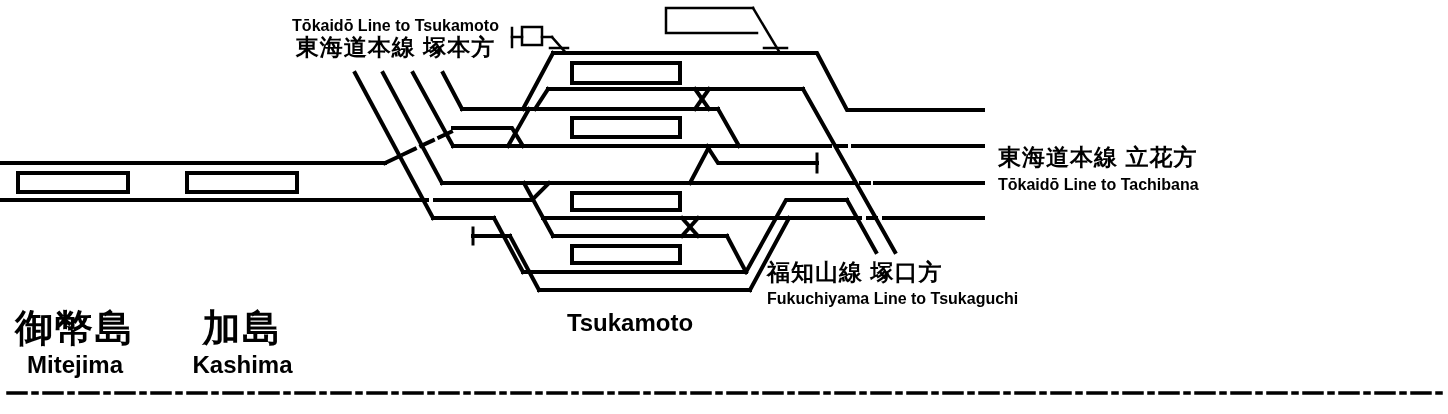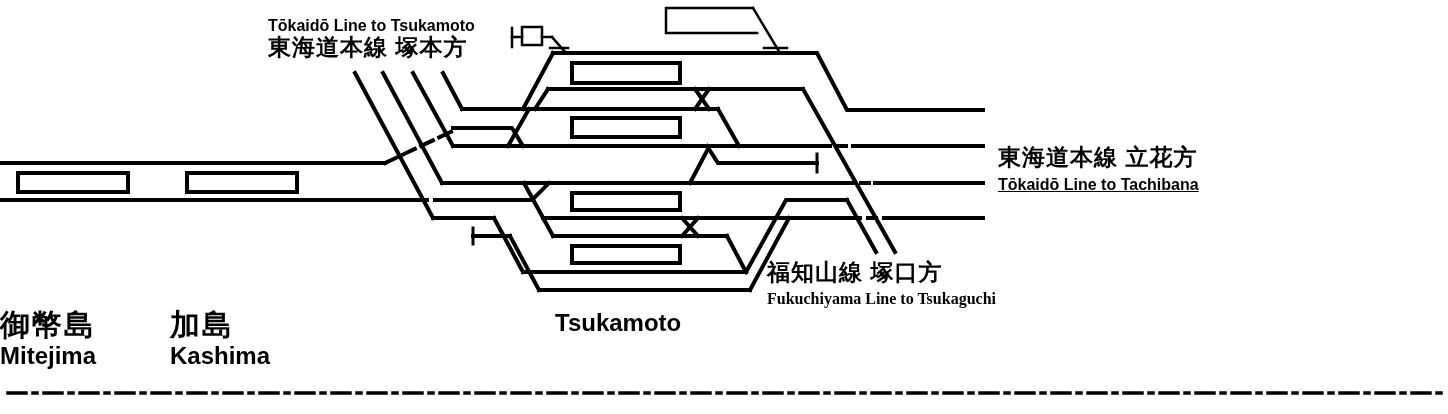--- a/index.html
+++ b/index.html
@@ -1,21 +1,21 @@
 <!DOCTYPE html>
 <html><head>
 <meta charset="utf-8">
 <style>
   html,body{margin:0;padding:0;background:#ffffff;}
   #stage{position:relative;width:1448px;height:414px;background:#ffffff;overflow:hidden;
          font-family:"Liberation Sans","DejaVu Sans",sans-serif;color:#000;}
   #trackplan{position:absolute;left:0;top:0;}
   .lbl{position:absolute;font-weight:700;white-space:nowrap;line-height:1.1;}
-  .dir-block{text-align:left;}
-  .ja-big{font-size:30px;letter-spacing:2px;}
+  .dir-block{text-align:center;}
+  .ja-big{font-size:38px;letter-spacing:2px;}
   .ja-mid{font-size:23px;letter-spacing:1px;}
   .en-mid{font-size:24px;}
   .en-sm{font-size:16px;}
 </style>
 </head>
 <body>
 
 <div id="stage">
 
   <svg id="trackplan" width="1448" height="414" viewBox="0 0 1448 414" fill="none" stroke="#000" stroke-width="4" stroke-linecap="square" stroke-linejoin="miter">
@@ -104,26 +104,26 @@
     <path d="M 8,393 H 1444" stroke-width="3.5" stroke-dasharray="18 7 4 7"></path>
   </svg>
 
   <div class="lbl dir-block" style="left:268px;top:17px;width:255px;">
     <div class="en-sm">Tōkaidō Line to Tsukamoto</div>
     <div class="ja-mid">東海道本線 塚本方</div>
   </div>
 
   <div class="lbl" style="left:998px;top:145px;">
     <div class="ja-mid">東海道本線 立花方</div>
-    <div class="en-sm" style="margin-top:6px;text-decoration:underline;">Tōkaidō Line to Tachibana</div>
+    <div class="en-sm" style="margin-top:6px;">Tōkaidō Line to Tachibana</div>
   </div>
 
   <div class="lbl" style="left:767px;top:260px;">
     <div class="ja-mid">福知山線 塚口方</div>
-    <div class="en-sm" style="margin-top:5px;font-family:Liberation Serif, serif;">Fukuchiyama Line to Tsukaguchi</div>
+    <div class="en-sm" style="margin-top:5px;">Fukuchiyama Line to Tsukaguchi</div>
   </div>
 
   <div class="lbl dir-block" style="left:0px;top:308px;width:150px;">
     <div class="ja-big">御幣島</div>
     <div class="en-mid" style="margin-top:2px;">Mitejima</div>
   </div>
 
   <div class="lbl dir-block" style="left:170px;top:308px;width:145px;">
     <div class="ja-big">加島</div>
     <div class="en-mid" style="margin-top:2px;">Kashima</div>

